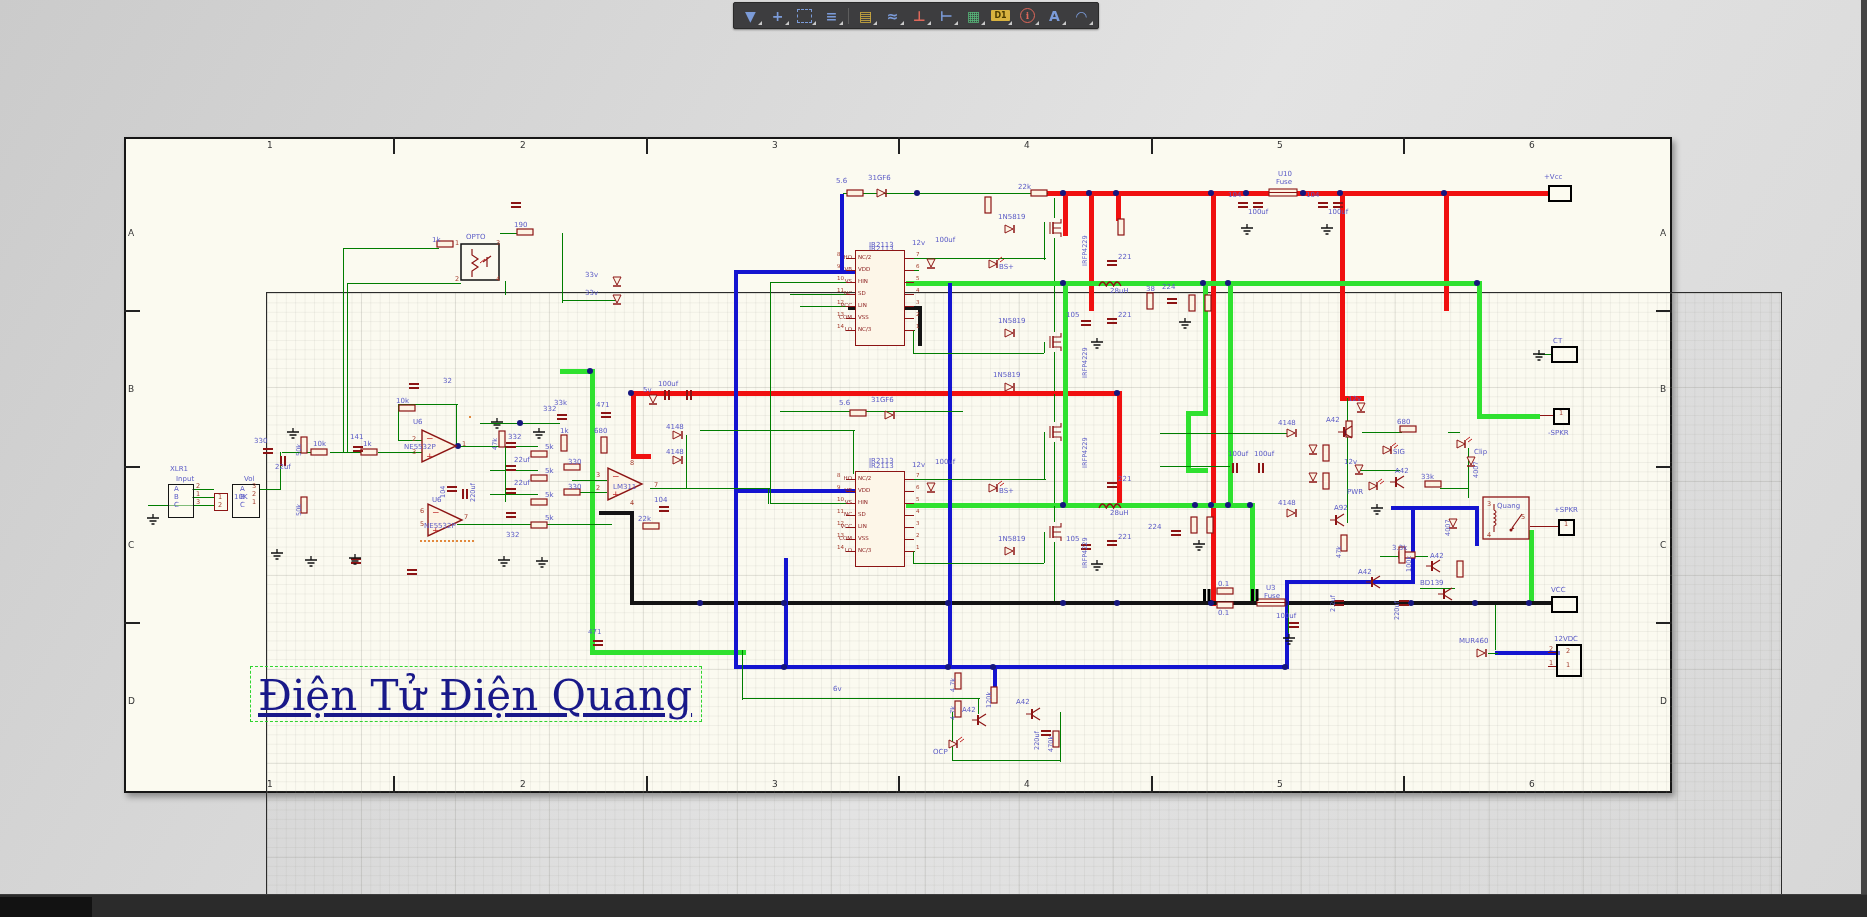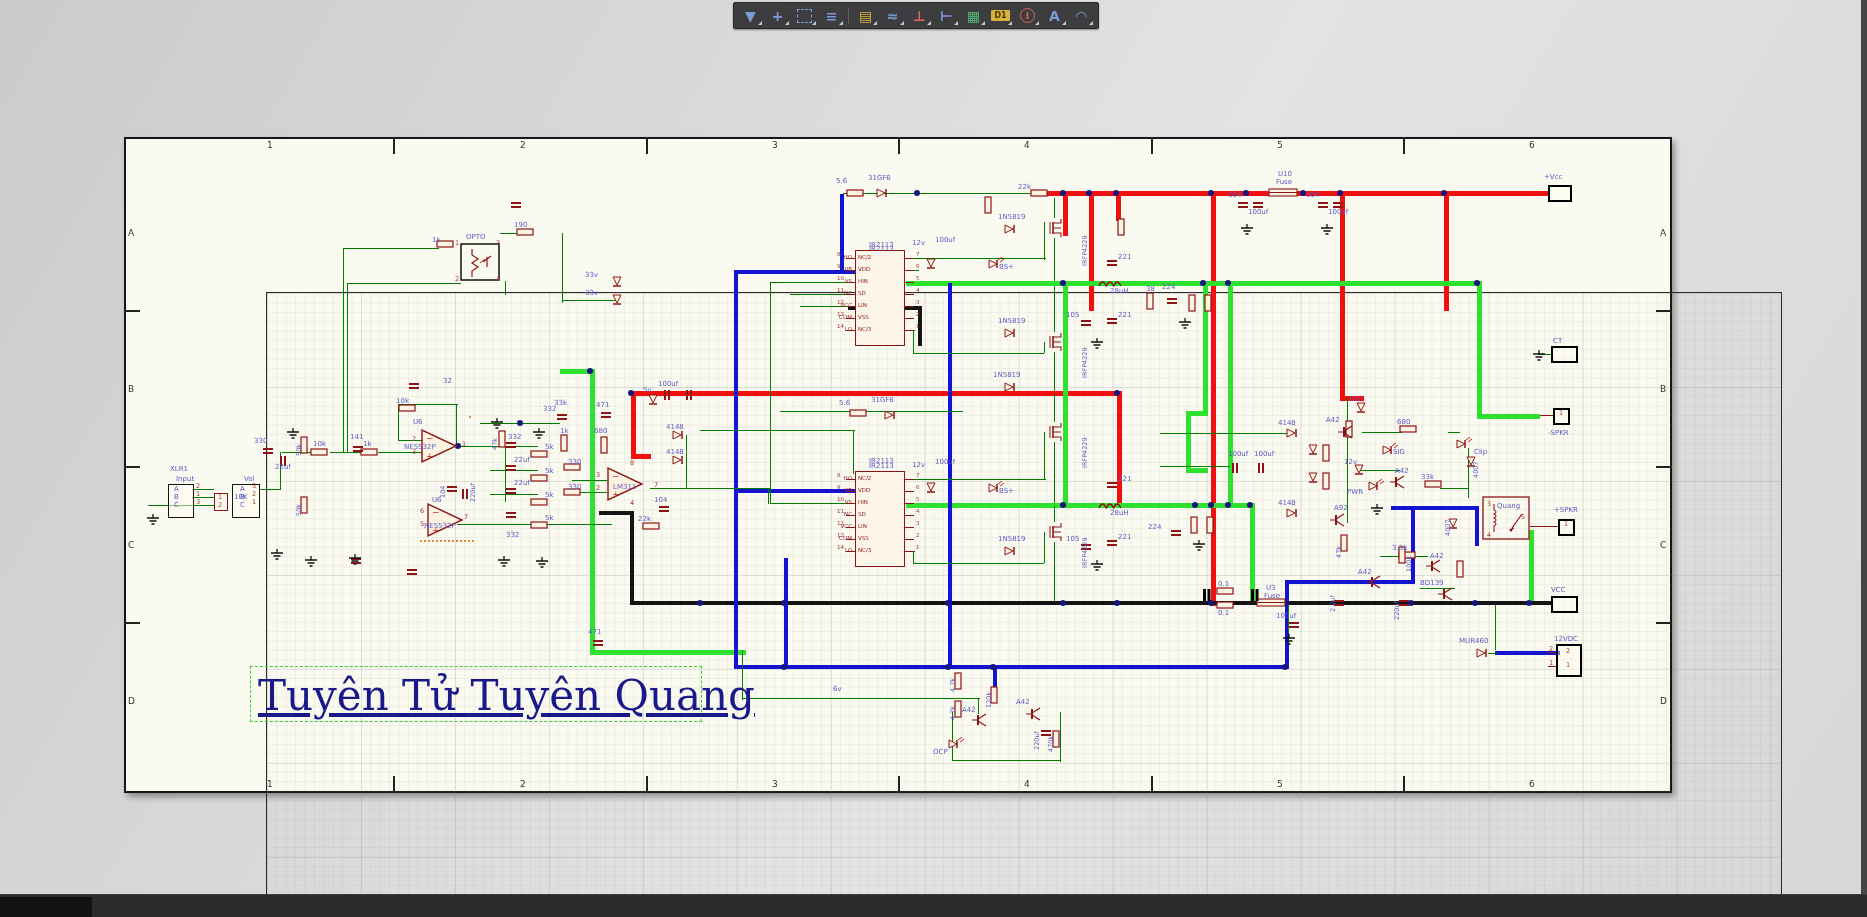--- a/index.html
+++ b/index.html
@@ -1077,21 +1077,21 @@
       <span class="pn" style="left:61px;top:50px;color:#a33b2b">3</span>
       <div class="stub" style="left:50px;top:68px;width:9px"></div>
       <span class="pn" style="right:3px;left:auto;top:65px;position:absolute">COM</span>
       <span class="pn" style="left:61px;top:62px;color:#a33b2b">2</span>
       <div class="stub" style="left:50px;top:80px;width:9px"></div>
       <span class="pn" style="right:3px;left:auto;top:77px;position:absolute">LO</span>
       <span class="pn" style="left:61px;top:74px;color:#a33b2b">1</span>
     </div>
   </div>
 
-<span id="bigtitle" style="left:258px;top:672px;">Tuyên Tử Tuyên Quang</span>
+<span id="bigtitle" style="left:258px;top:672px;">Điện Tử Điện Quang</span>
 
 <div id="rightstrip"></div>
 <div id="bottombar">
     <div class="blk"></div>
   </div>
 
 <span class="zl" style="left: 267px; top: 140px;">1</span>
 <span class="zl" style="left: 267px; top: 779px;">1</span>
 <span class="zl" style="left: 520px; top: 140px;">2</span>
 <span class="zl" style="left: 520px; top: 779px;">2</span>

